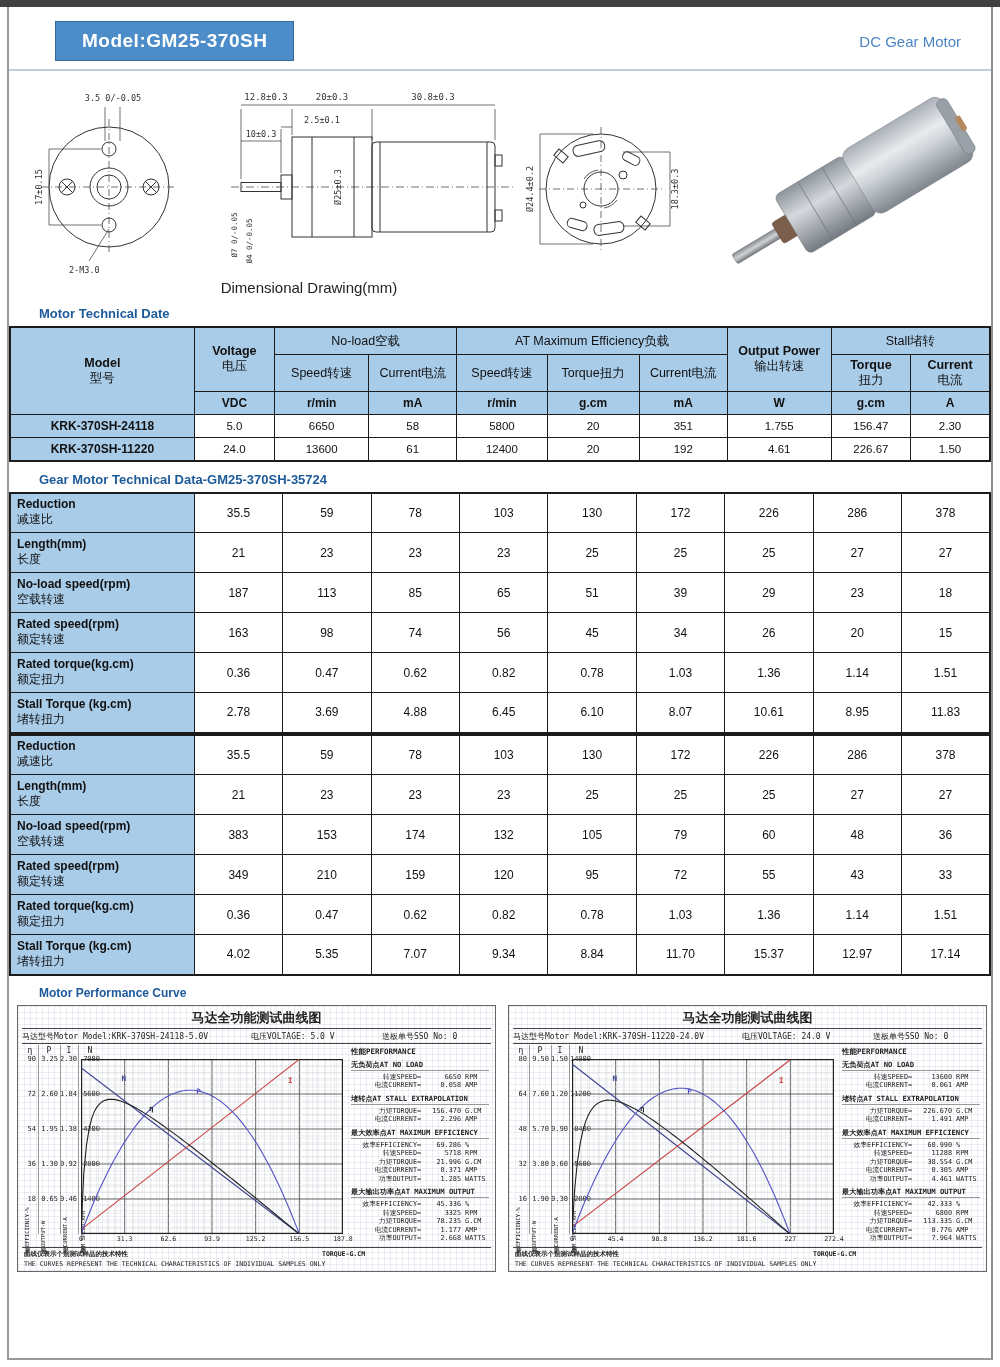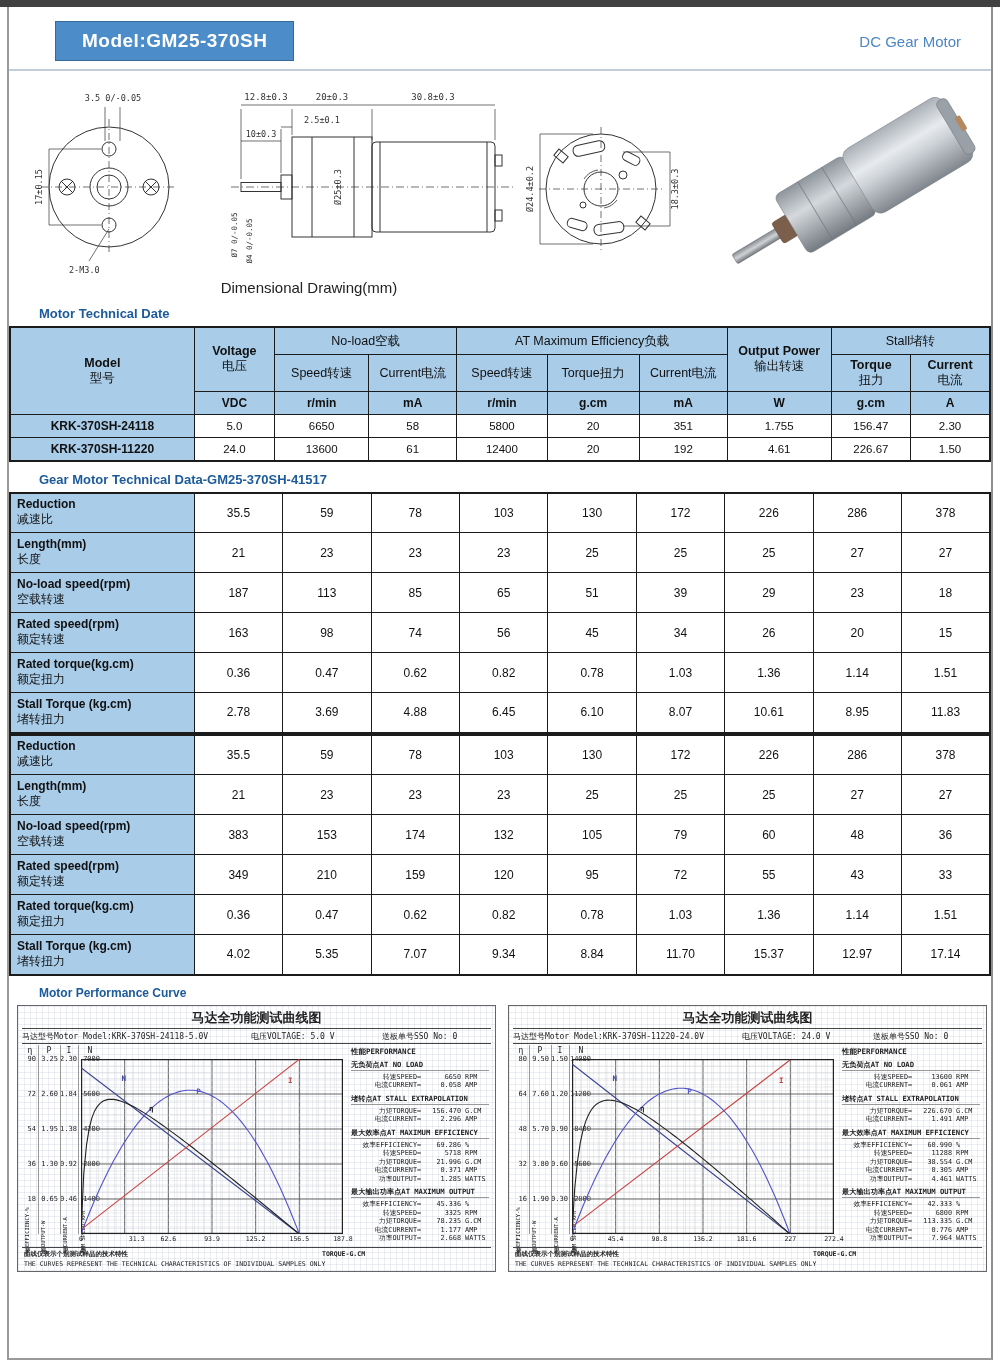--- a/index.html
+++ b/index.html
@@ -281,21 +281,21 @@
           <td>12400</td>
           <td>20</td>
           <td>192</td>
           <td>4.61</td>
           <td>226.67</td>
           <td>1.50</td>
         </tr>
       </tbody>
   </table>
 
-  <div class="sec">Gear Motor Technical Data-GM25-370SH-41517</div>
+  <div class="sec">Gear Motor Technical Data-GM25-370SH-35724</div>
   <table class="tbl gear" id="gear-table-0">
     <colgroup>
         <col style="width:18.8%">
         <col>
         <col>
         <col>
         <col>
         <col>
         <col>
         <col>
@@ -611,21 +611,21 @@
               <line x1="0" y1="170.58695652173913" x2="218.29148029818955" y2="0.3043478260869509" stroke="#c94040" stroke-width="1.1" fill="none"></line>
               <polyline points="0.0,175.0 2.7,167.9 5.5,161.0 8.2,154.2 10.9,147.7 13.6,141.3 16.4,135.1 19.1,129.1 21.8,123.2 24.6,117.6 27.3,112.1 30.0,106.8 32.7,101.6 35.5,96.7 38.2,91.9 40.9,87.3 43.7,82.9 46.4,78.7 49.1,74.7 51.8,70.8 54.6,67.1 57.3,63.6 60.0,60.3 62.8,57.1 65.5,54.2 68.2,51.4 70.9,48.8 73.7,46.3 76.4,44.1 79.1,42.0 81.9,40.1 84.6,38.4 87.3,36.9 90.0,35.6 92.8,34.4 95.5,33.4 98.2,32.6 101.0,32.0 103.7,31.5 106.4,31.2 109.1,31.2 111.9,31.2 114.6,31.5 117.3,32.0 120.1,32.6 122.8,33.4 125.5,34.4 128.2,35.6 131.0,36.9 133.7,38.4 136.4,40.1 139.2,42.0 141.9,44.1 144.6,46.3 147.3,48.8 150.1,51.4 152.8,54.2 155.5,57.1 158.3,60.3 161.0,63.6 163.7,67.1 166.4,70.8 169.2,74.7 171.9,78.7 174.6,82.9 177.4,87.3 180.1,91.9 182.8,96.7 185.5,101.6 188.3,106.8 191.0,112.1 193.7,117.6 196.5,123.2 199.2,129.1 201.9,135.1 204.6,141.3 207.4,147.7 210.1,154.2 212.8,161.0 215.6,167.9 218.3,175.0 " fill="none" stroke="#5353c6" stroke-width="1.1"></polyline>
               <polyline points="0.0,175.0 2.7,115.3 5.5,86.1 8.2,69.3 10.9,58.8 13.6,51.9 16.4,47.4 19.1,44.3 21.8,42.3 24.6,41.1 27.3,40.4 30.0,40.2 32.7,40.4 35.5,40.9 38.2,41.6 40.9,42.5 43.7,43.5 46.4,44.7 49.1,46.0 51.8,47.3 54.6,48.8 57.3,50.4 60.0,52.0 62.8,53.6 65.5,55.4 68.2,57.1 70.9,58.9 73.7,60.8 76.4,62.6 79.1,64.5 81.9,66.5 84.6,68.4 87.3,70.4 90.0,72.4 92.8,74.4 95.5,76.4 98.2,78.4 101.0,80.5 103.7,82.6 106.4,84.6 109.1,86.7 111.9,88.8 114.6,91.0 117.3,93.1 120.1,95.2 122.8,97.3 125.5,99.5 128.2,101.6 131.0,103.8 133.7,106.0 136.4,108.1 139.2,110.3 141.9,112.5 144.6,114.7 147.3,116.9 150.1,119.1 152.8,121.3 155.5,123.5 158.3,125.7 161.0,127.9 163.7,130.1 166.4,132.4 169.2,134.6 171.9,136.8 174.6,139.0 177.4,141.3 180.1,143.5 182.8,145.7 185.5,148.0 188.3,150.2 191.0,152.5 193.7,154.7 196.5,157.0 199.2,159.2 201.9,161.5 204.6,163.7 207.4,166.0 210.1,168.2 212.8,170.5 215.6,172.7 218.3,175.0 " fill="none" stroke="#222222" stroke-width="1.1"></polyline>
             </svg>
             <span class="curve-label" style="left: 40.61px; top: 29.75px; color: rgb(59, 67, 144);">N</span>
             <span class="curve-label" style="left: 68.12px; top: 59.5px; color: rgb(34, 34, 34);">η</span>
             <span class="curve-label" style="left: 115.28px; top: 42px; color: rgb(83, 83, 198);">P</span>
             <span class="curve-label" style="left: 206.98px; top: 31.5px; color: rgb(201, 64, 64);">I</span>
             <div class="c-xticks">
               <span style="left: 0px;">0</span>
-              <span style="left: 43.6667px; margin-left: 12px;">31.3</span>
+              <span style="left: 43.6667px;">31.3</span>
               <span style="left: 87.3333px;">62.6</span>
               <span style="left: 131px;">93.9</span>
               <span style="left: 174.667px;">125.2</span>
               <span style="left: 218.333px;">156.5</span>
               <span style="left: 262px;">187.8</span>
             </div>
           </div>
         <div class="c-panel" id="panel0">
             <div class="p-title">性能PERFORMANCE</div>
             <div class="p-head">无负荷点AT NO LOAD</div>

